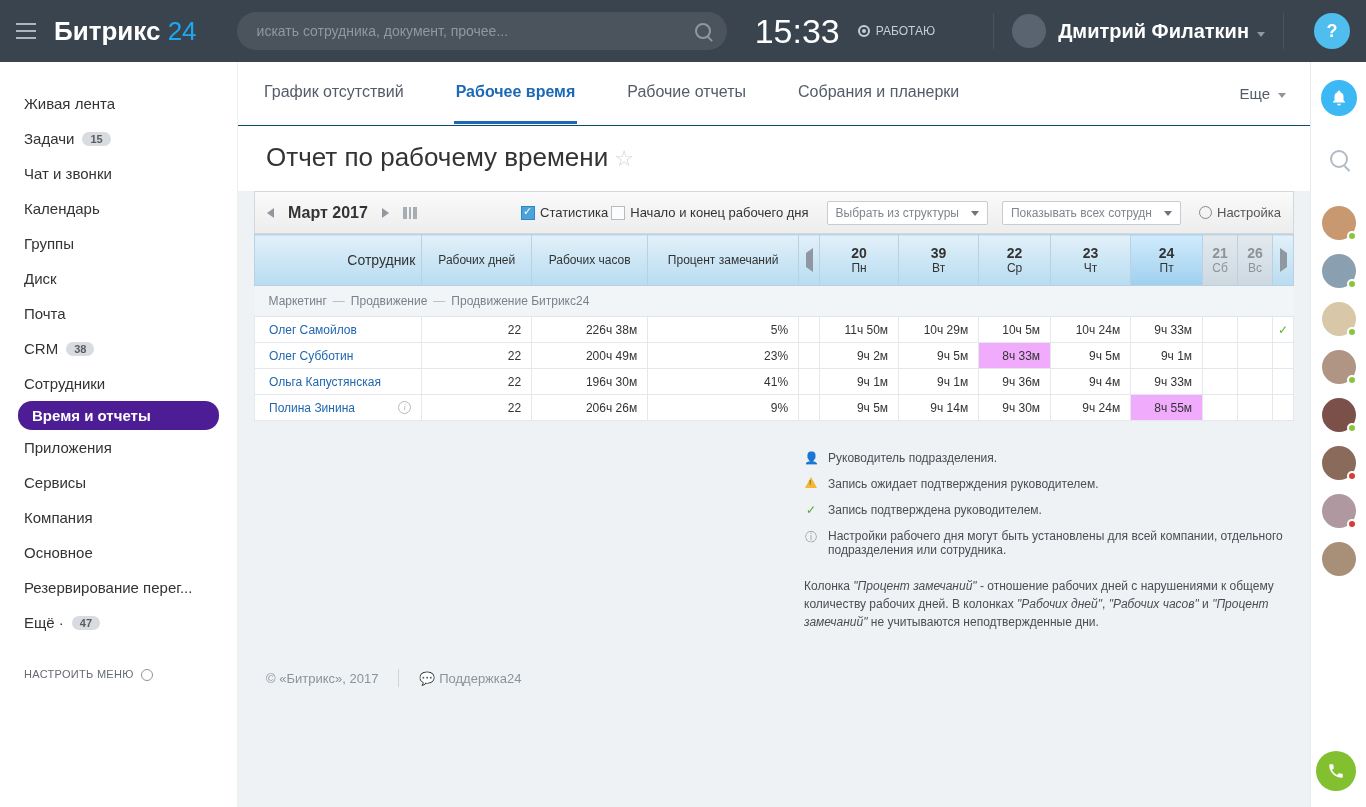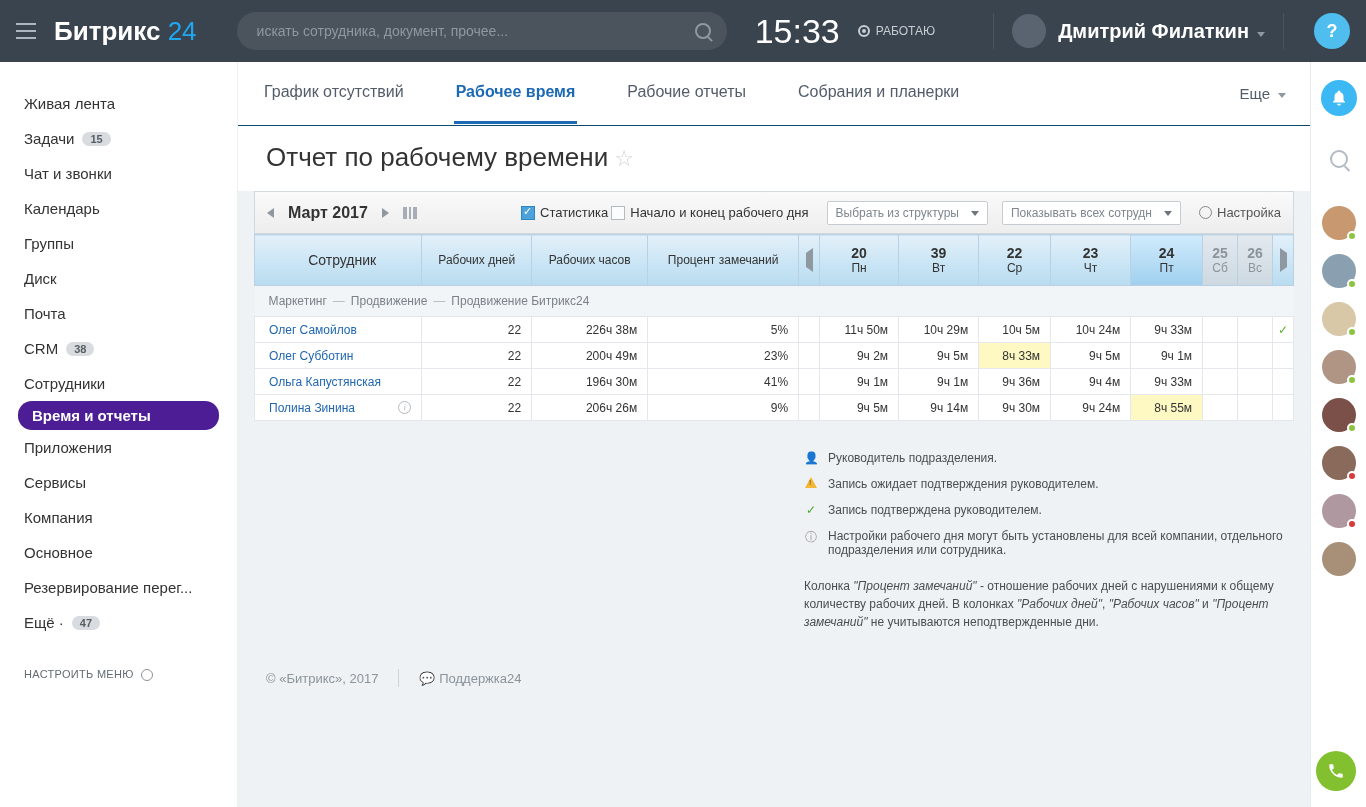--- a/index.html
+++ b/index.html
@@ -64,33 +64,33 @@
 .chk { width: 14px; height: 14px; border: 1px solid #2f86c7; background: #4ea2da; display: inline-block; position: relative; margin-right: 5px; vertical-align: middle; }
 .chk.checked::after { content: '✓'; color: #fff; font-size: 11px; position: absolute; top: -2px; left: 1px; }
 .chk.unchecked { background: #fbfcfd; border-color: #b5bbc1; }
 .dropdown { border: 1px solid #c6ccd2; background: #fff; height: 24px; padding: 0 28px 0 8px; font-size: 12px; color: #7f868e; position: relative; border-radius: 2px; display: inline-flex; align-items: center; min-width: 160px; }
 .dropdown .dd-caret { position: absolute; right: 8px; top: 9px; width: 0; height: 0; border-left: 4px solid transparent; border-right: 4px solid transparent; border-top: 5px solid #6e757c; }
 .settings-link { margin-left: 18px; color: #555; cursor: pointer; display: inline-flex; align-items: center; gap: 5px; }
 .settings-link .cog { width: 13px; height: 13px; border: 1.5px solid #888; border-radius: 50%; }
 
 .wt-table { width: 100%; border-collapse: collapse; }
 .wt-table th { background: linear-gradient(#e3f0f9, #cce6f5, #b8dcf0); font-weight: normal; font-size: 12px; color: #333; padding: 10px 6px; border: 1px solid #b9d1e2; text-align: center; }
-.wt-table th.emp { text-align: center; padding-left: 14px; font-size: 14px; }
+.wt-table th.emp { text-align: right; padding-left: 14px; font-size: 14px; }
 .wt-table th .wd { font-weight: bold; font-size: 14px; display: block; }
 .wt-table th.weekend { background: linear-gradient(#e2e9ef, #d8e1e8, #cdd8e0); color: #8b939b; }
 .wt-table th .wd.weekend-day { color: #8b939b; font-weight: 600; }
 .wt-table th.today { background: linear-gradient(#d0ebfc,#b8ddf5,#9fd0ee); }
 .wt-table th.arrowcell { width: 16px; padding: 0 3px; }
 .breadcrumb-row { background: #f2f5f7; color: #7a818a; font-size: 12px; }
 .breadcrumb-row td { padding: 8px 14px; border-bottom: 1px solid #e2e6ea; }
 .breadcrumb-row .sep { color: #b3bac1; margin: 0 6px; }
 .wt-table tbody tr.data-row td { border: 1px solid #e4e7eb; height: 26px; font-size: 12px; text-align: right; padding: 0 10px; background: #fff; }
 .wt-table tbody tr.data-row td.name { text-align: left; color: #2067b0; padding-left: 14px; }
 .wt-table tbody tr.data-row td.name a { color: #2067b0; text-decoration: none; }
-.wt-table tbody tr.data-row td.hl { background: #fef9c3; text-align: right; }
+.wt-table tbody tr.data-row td.hl { background: #f0abfc; text-align: right; }
 .wt-table tbody tr.data-row td.checkcell { text-align: center; color: #62b331; padding: 0; }
 .info-icon-small { display: inline-block; width: 13px; height: 13px; border: 1px solid #b4b9be; border-radius: 50%; color: #b4b9be; font-size: 9px; text-align: center; line-height: 11px; float: right; font-style: italic; font-family: serif; }
 
 .legend-box { margin: 24px 0 0 auto; max-width: 490px; font-size: 12px; color: #4a4e53; }
 .legend-row { display: flex; gap: 10px; padding: 6px 0; align-items: flex-start; }
 .legend-row .ico { width: 14px; flex: 0 0 14px; text-align: center; }
 .legend-note { padding-top: 14px; line-height: 1.5; }
 .legend-note i { font-style: italic; }
 .warn-tri { display: inline-block; width: 0; height: 0; border-left: 6px solid transparent; border-right: 6px solid transparent; border-bottom: 11px solid #f2b736; position: relative; }
 .warn-tri::after { content: '!'; position: absolute; left: -2px; top: 1px; font-size: 8px; color: #6b4a09; }
@@ -230,21 +230,21 @@
               <th class="emp">Сотрудник</th>
               <th>Рабочих дней</th>
               <th>Рабочих часов</th>
               <th>Процент замечаний</th>
               <th class="arrowcell"><span class="nav-arrow left"></span></th>
               <th><span class="wd">20</span>Пн</th>
               <th><span class="wd">39</span>Вт</th>
               <th><span class="wd">22</span>Ср</th>
               <th><span class="wd">23</span>Чт</th>
               <th class=" today"><span class="wd">24</span>Пт</th>
-              <th class="weekend"><span class="wd weekend-day">25</span>Сб</th>
+              <th class="weekend"><span class="wd weekend-day">21</span>Сб</th>
               <th class="weekend"><span class="wd weekend-day">26</span>Вс</th>
               <th class="arrowcell"><span class="nav-arrow right"></span></th>
             </tr>
         </thead>
         <tbody id="tbody">
             <tr class="breadcrumb-row">
               <td colspan="13"><span>Маркетинг</span><span class="sep">—</span><span>Продвижение</span><span class="sep">—</span><span>Продвижение Битрикс24</span></td>
             </tr>
             <tr class="data-row">
               <td class="name"><a>Олег Самойлов</a></td>

